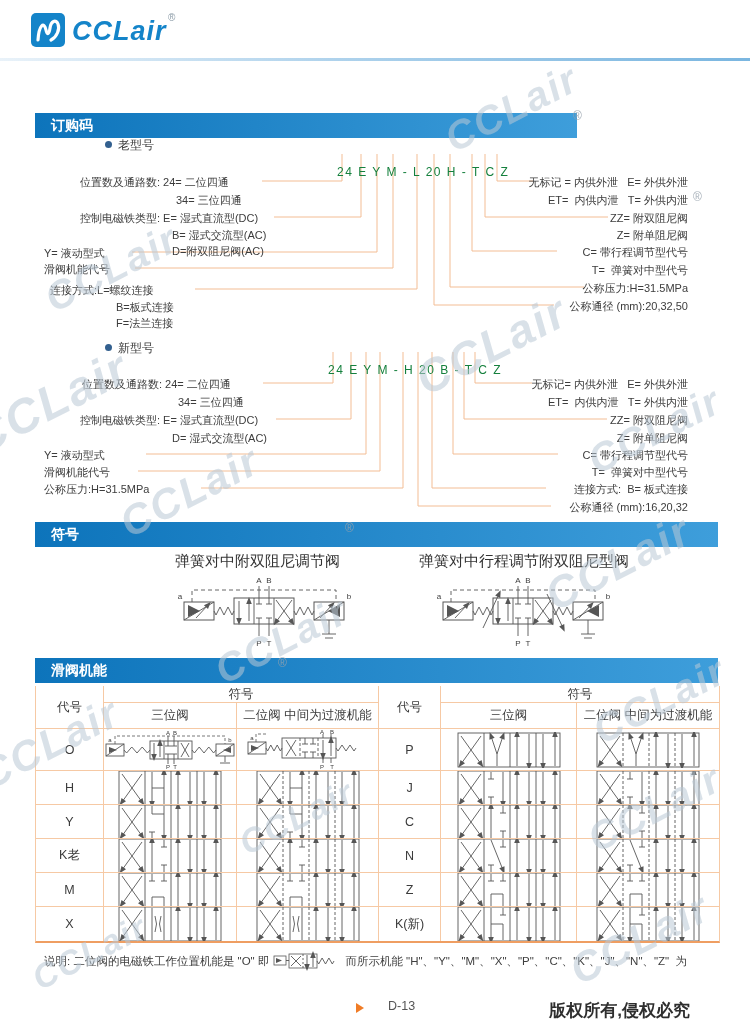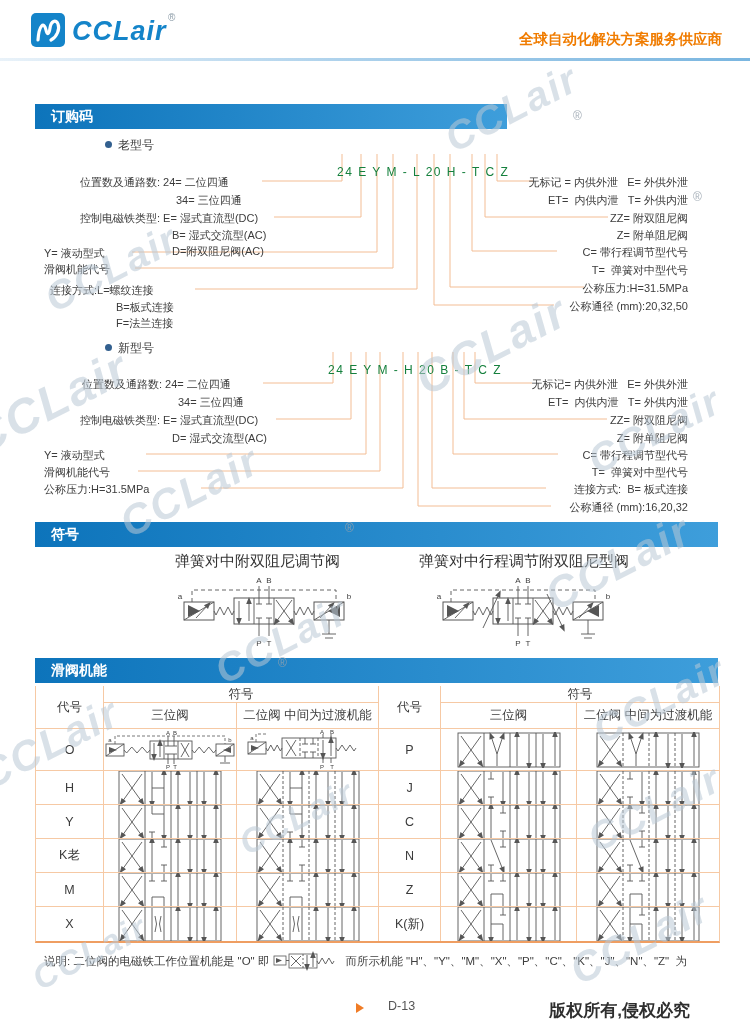--- a/index.html
+++ b/index.html
@@ -11,21 +11,21 @@
   .brand{position:absolute;left:72px;top:16px;font-size:27px;font-weight:bold;font-style:italic;
          color:#1484c9;letter-spacing:1px;}
   .brandreg{position:absolute;left:168px;top:12px;font-size:10px;color:#8a9aa6;}
   .slogan{position:absolute;right:28px;top:30px;font-size:14.5px;font-weight:bold;color:#f07c00;}
   .hairline{position:absolute;left:0;top:58px;width:750px;height:3px;
             background:linear-gradient(90deg,#e9f2f9,#aed2ec 45%,#7ab6e0);}
   
   .bar{position:absolute;left:35px;height:25px;background:linear-gradient(90deg,#0d74bb,#3e9edb);
        color:#fff;font-size:14px;font-weight:bold;line-height:25px;padding-left:16px;
        box-sizing:border-box;z-index:2;}
-  .bar1{top:104px;width:472px;}
+  .bar1{top:113px;width:542px;}
   .bar2{top:522px;width:683px;}
   .bar3{top:658px;width:683px;}
   
   .bullet{position:absolute;width:7px;height:7px;border-radius:50%;background:#33608f;z-index:3;}
   .tag{position:absolute;font-size:12px;color:#3c3c3c;z-index:3;}
   .code{position:absolute;font-size:12px;color:#15803d;letter-spacing:1.5px;white-space:pre;z-index:3;margin-top:24px;}
   .lab{position:absolute;font-size:11px;color:#3c3c3c;white-space:pre;z-index:3;}
   .rlab{position:absolute;left:430px;width:258px;text-align:right;font-size:11px;color:#3c3c3c;
         white-space:pre;z-index:3;}
   #wires{position:absolute;left:0;top:0;z-index:1;}
@@ -59,21 +59,20 @@
 
 <div class="page">
 
   <div class="hdr">
     <svg class="logoicon" width="36" height="36" viewBox="0 0 36 36">
       <rect x="1" y="1" width="34" height="34" rx="5" fill="#1484c9"></rect>
       <path d="M8,28 C9,13 14,9 16,18 C17,23 19,23 20,16 C21,9 26,7 28,12 C30,17 27,25 21,28" stroke="#ffffff" stroke-width="3.2" fill="none" stroke-linecap="round"></path>
     </svg>
     <span class="brand">CCLair</span>
     <span class="brandreg">®</span>
-    <span class="slogan">全球自动化解决方案服务供应商</span>
   </div>
   <div class="hairline"></div>
 
   <div class="bar bar1">订购码</div>
   <div class="bar bar2">符号</div>
   <div class="bar bar3">滑阀机能</div>
 
   <span class="bullet" style="left:105px;top:141px"></span>
   <span class="tag" style="left:118px;top:137px">老型号</span>
   <span class="code" style="left:337px;top:141px">24 E Y M - L 20 H - T C Z</span>

